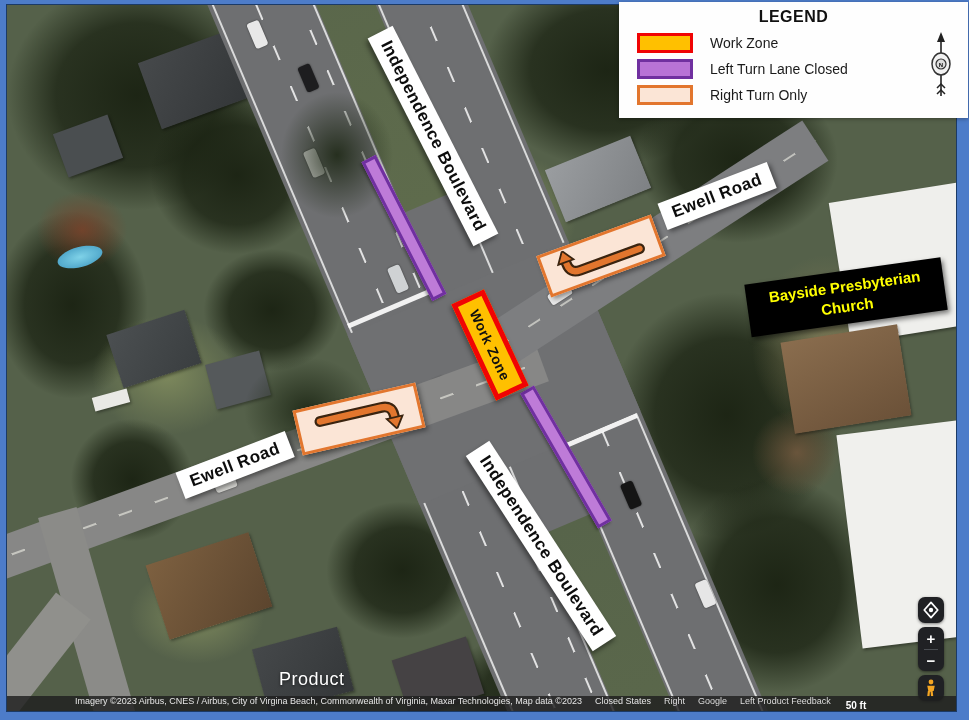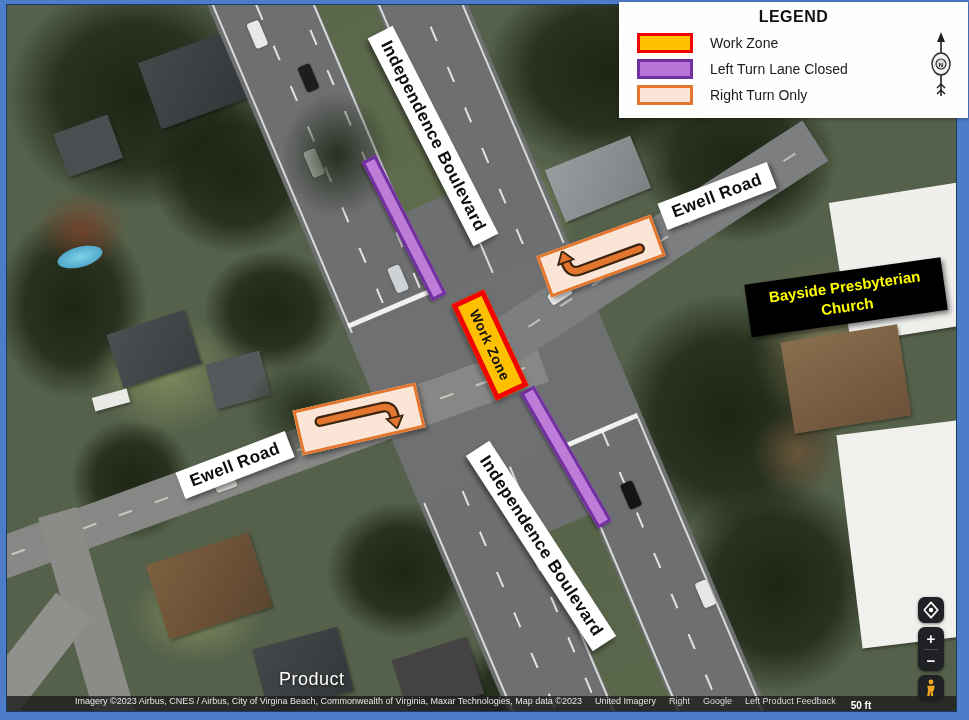--- a/index.html
+++ b/index.html
@@ -213,21 +213,21 @@
   </div>
   <div class="ctl ctl-peg">
     <svg width="16" height="18" viewBox="0 0 20 24">
       <circle cx="10" cy="4" r="3.2" fill="#f5a623"></circle>
       <path d="M5 9 h10 l-1.4 7 h-1.4 l.8 7 h-3 l-.6-6 h-.8 l-.6 6 h-3 l.8-7 H6.4 Z" fill="#f5a623"></path>
     </svg>
   </div>
 
   <div class="attrib">
     <span class="seg">Imagery ©2023 Airbus, CNES / Airbus, City of Virgina Beach, Commonwealth of Virginia, Maxar Technologies, Map data ©2023</span>
-    <span class="seg">United Imagery</span>
+    <span class="seg">Closed States</span>
     <span class="seg lnk">Right</span>
     <span class="seg lnk">Google</span>
     <span class="seg lnk">Left Product Feedback</span>
     <span class="scalewrap">
       <span class="scaletxt">50 ft</span>
 
     </span>
   </div>
 
 </div>

